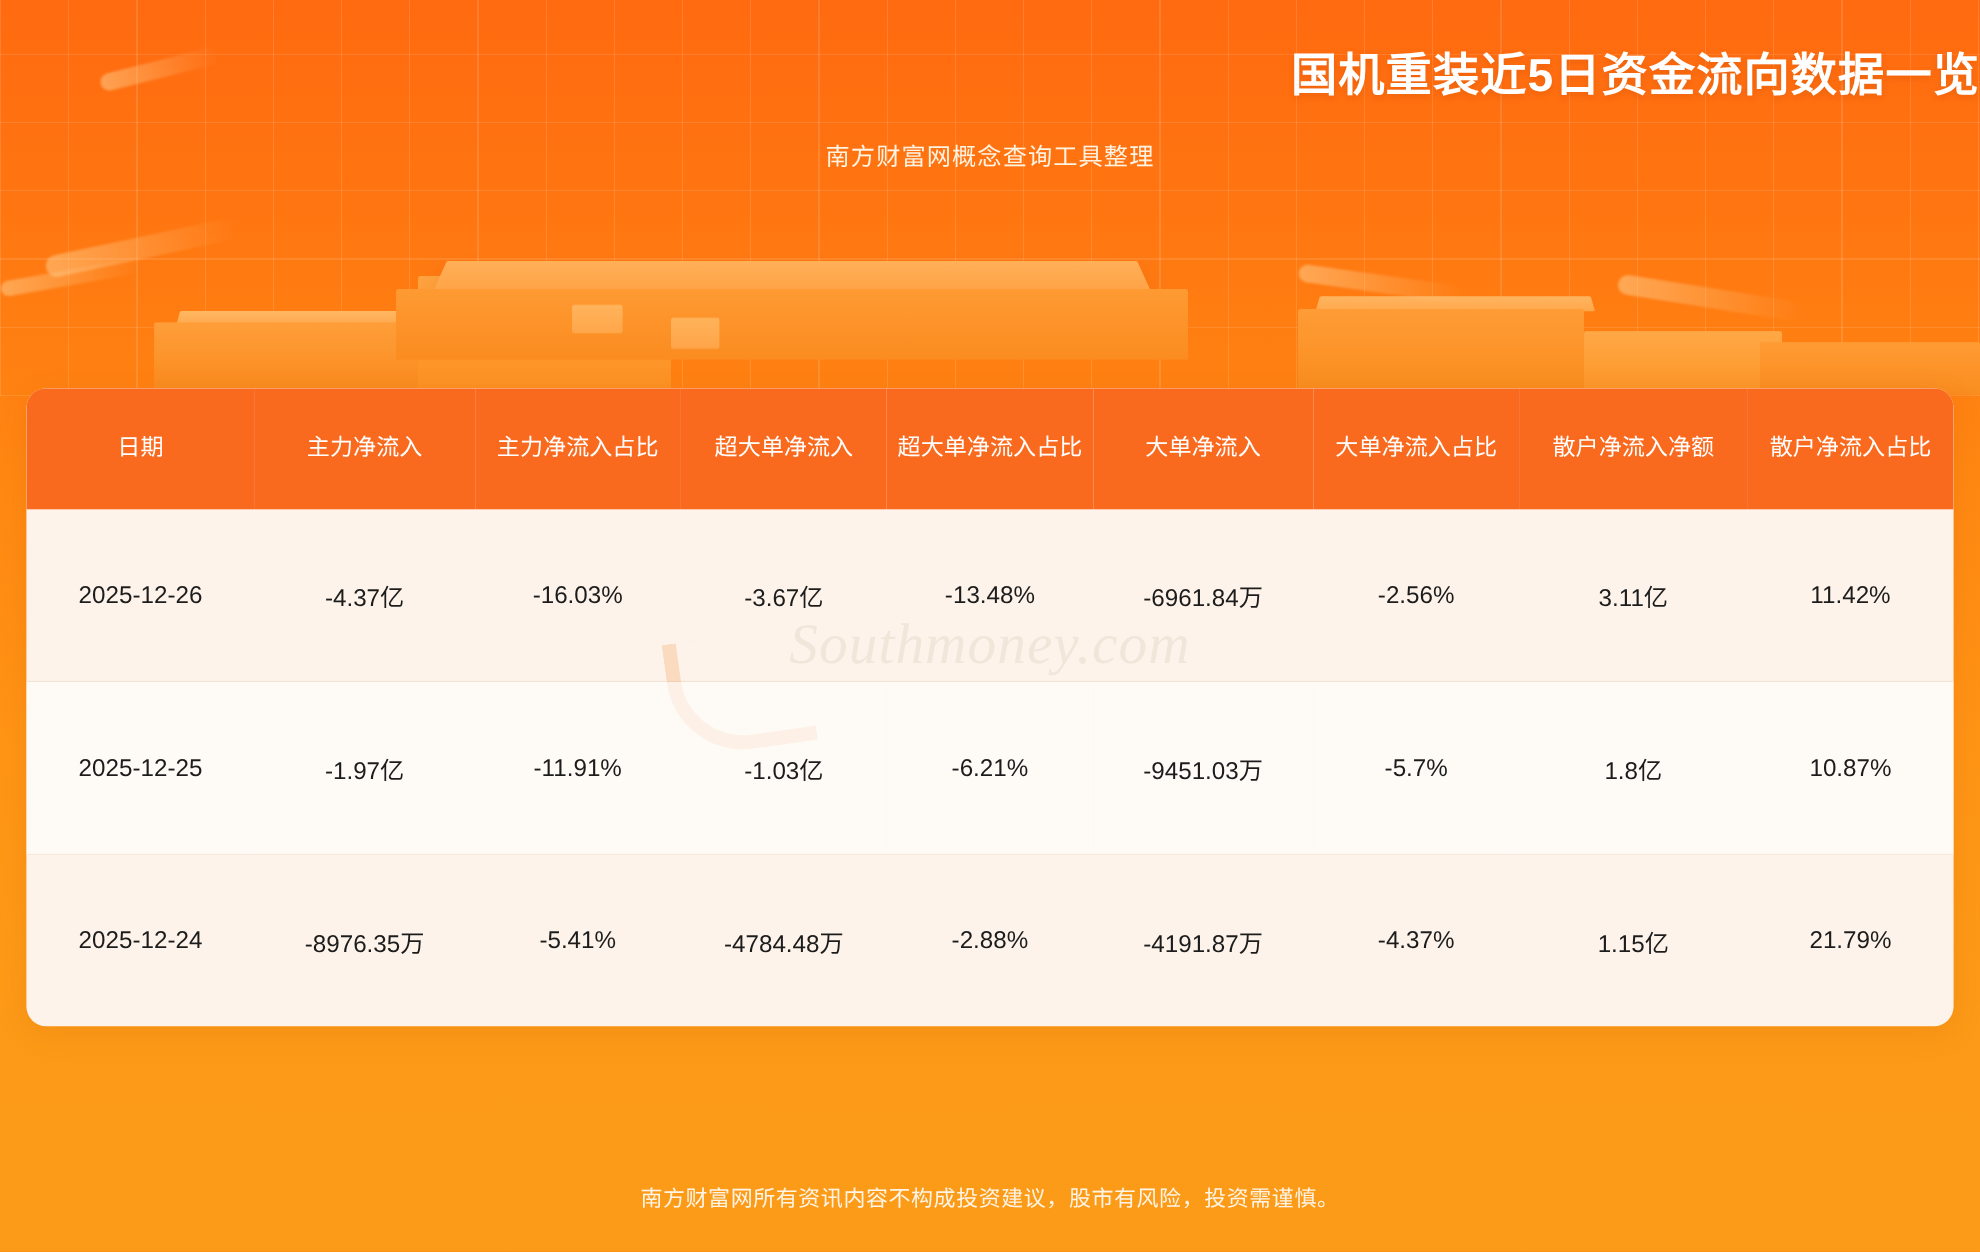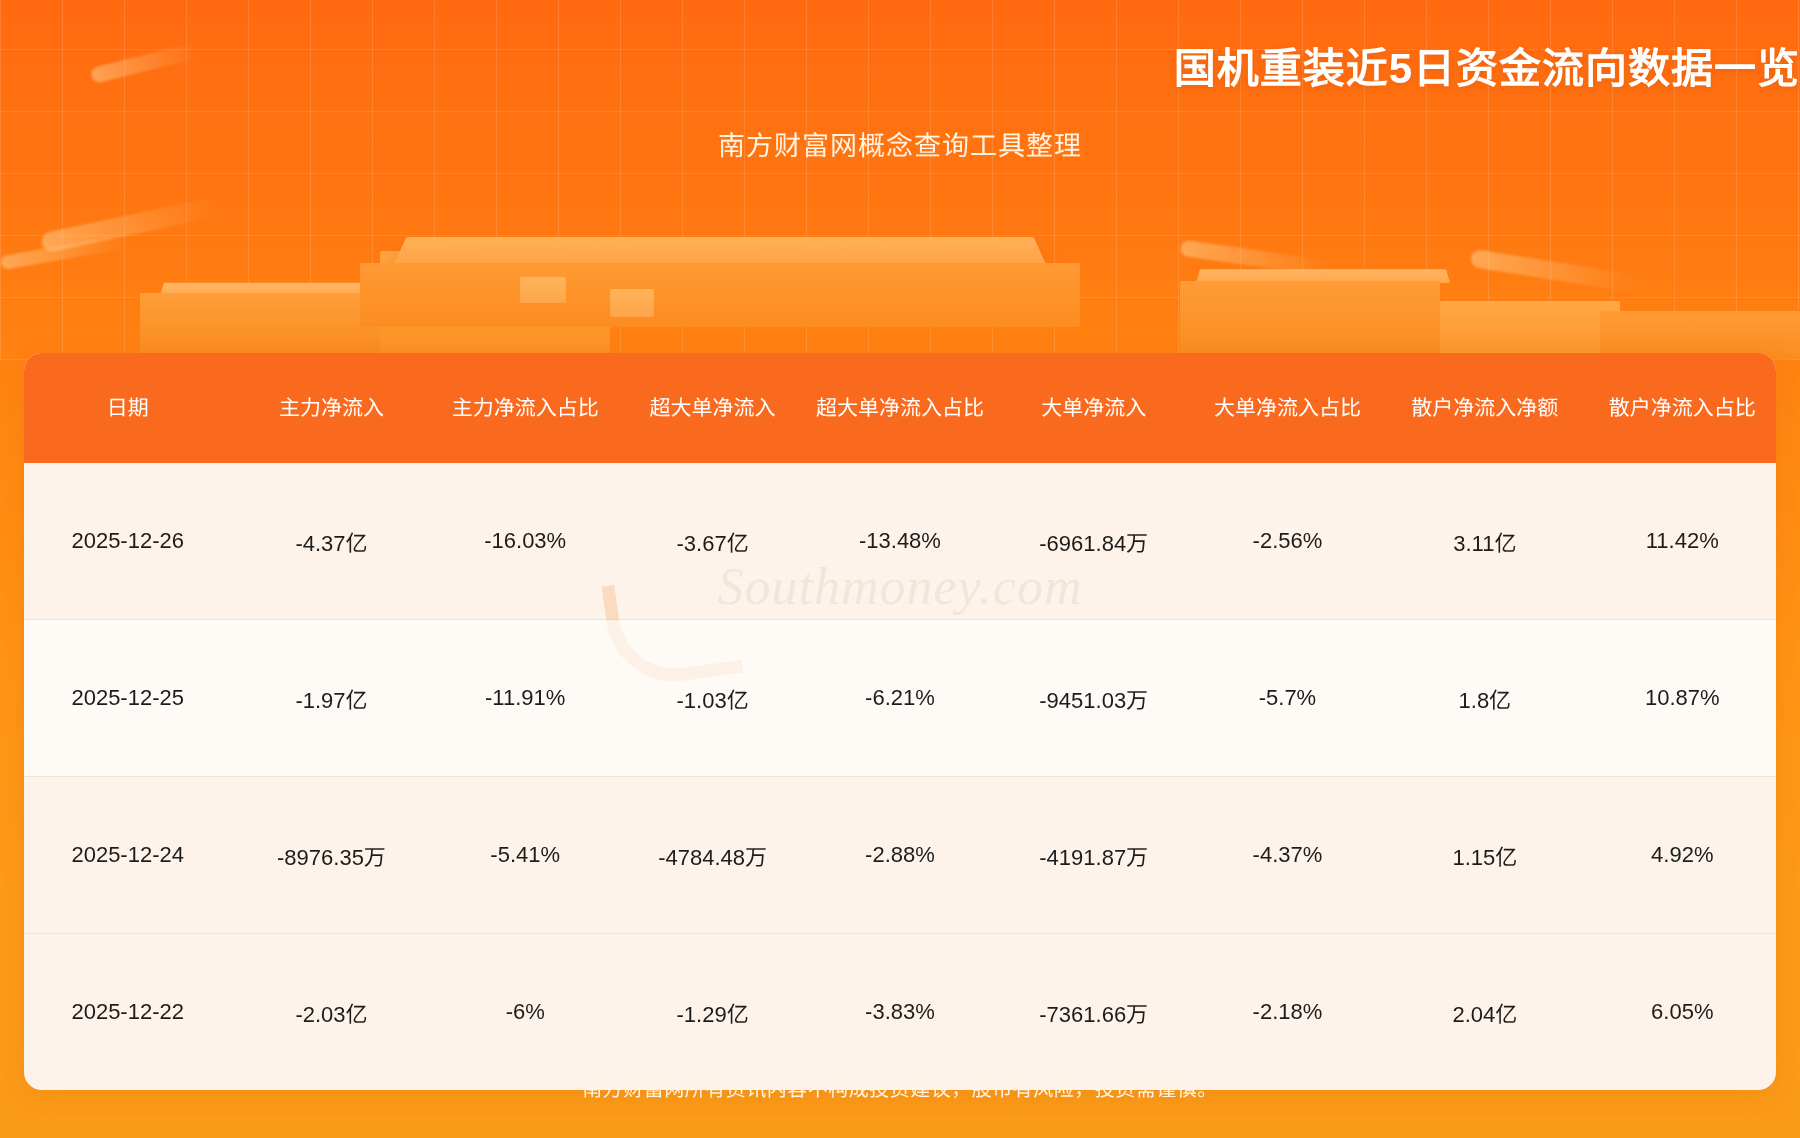--- a/index.html
+++ b/index.html
@@ -134,21 +134,21 @@
     font-size: 42px;
     font-weight: 700;
     color: #ffffff;
     letter-spacing: 1px;
     line-height: 1.2;
     text-shadow: 0 2px 6px rgba(190,70,0,0.28);
     text-align: right;
   }
   .sub-title {
     margin-top: 30px;
-    font-size: 27px;
+    font-size: 22px;
     font-weight: 400;
     color: #fff3e2;
     letter-spacing: 1px;
   }
 
   
   .table-card {
     position: absolute;
     left: 24px;
     top: 353px;
@@ -349,32 +349,21 @@
         </tr>
         <tr class="row-even">
           <td>2025-12-24</td>
           <td>-8976.35万</td>
           <td>-5.41%</td>
           <td>-4784.48万</td>
           <td>-2.88%</td>
           <td>-4191.87万</td>
           <td>-4.37%</td>
           <td>1.15亿</td>
-          <td>4.92%</td>
-        </tr>
-        <tr class="row-even">
-          <td>2025-12-22</td>
-          <td>-2.03亿</td>
-          <td>-6%</td>
-          <td>-1.29亿</td>
-          <td>-3.83%</td>
-          <td>-7361.66万</td>
-          <td>-2.18%</td>
-          <td>2.04亿</td>
-          <td>6.05%</td>
+          <td>21.79%</td>
         </tr>
       </tbody>
     </table>
   </div>
 
   <div class="footer-note">南方财富网所有资讯内容不构成投资建议，股市有风险，投资需谨慎。</div>
 
 </div>
 
 </body></html>

